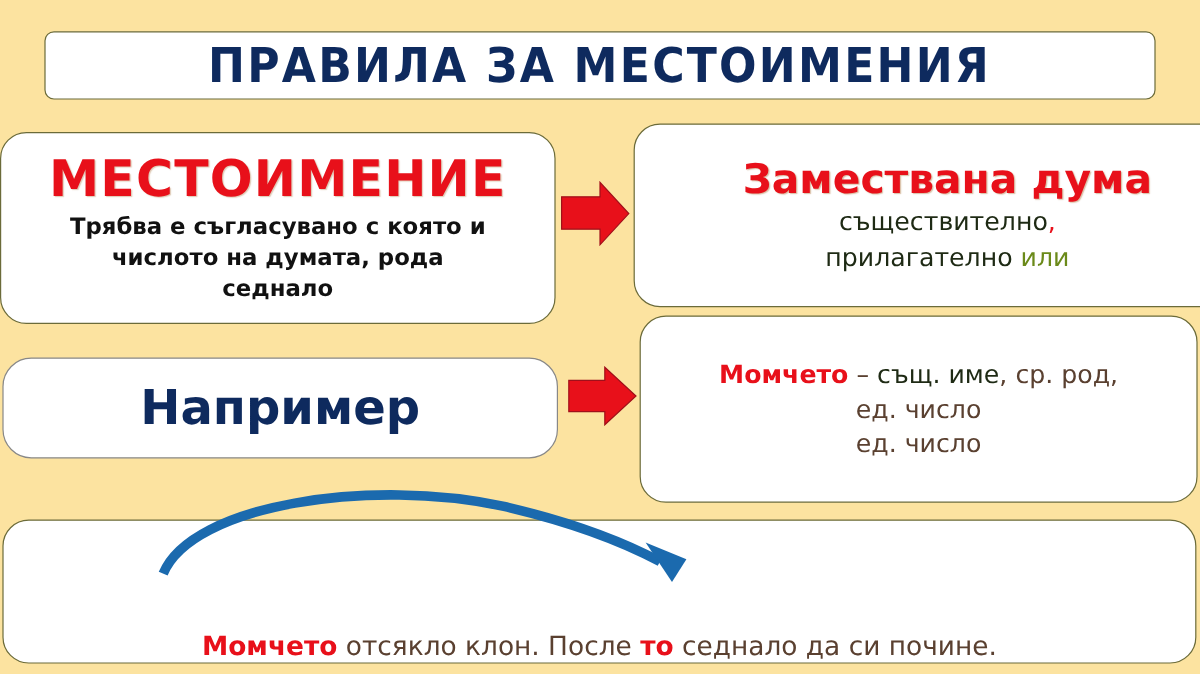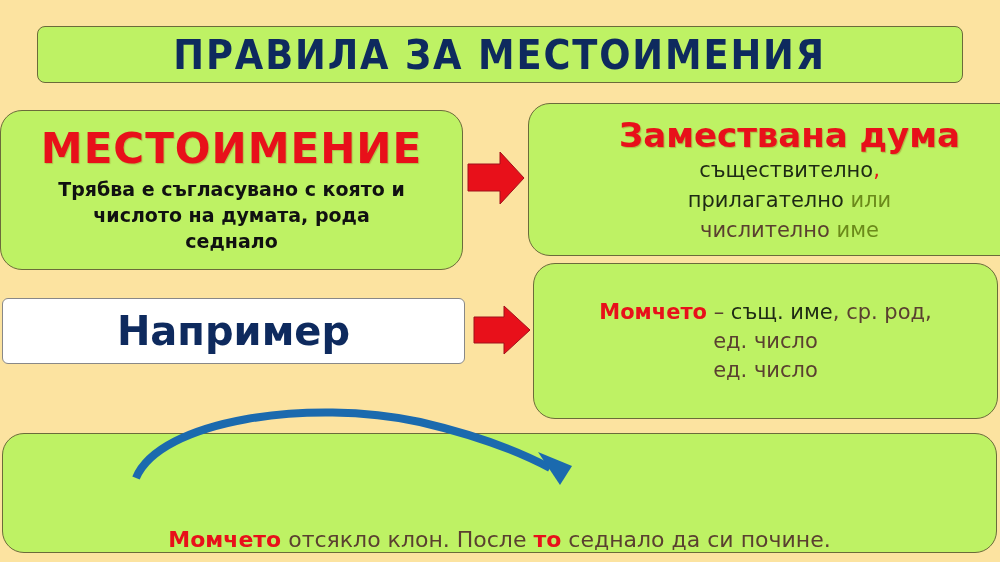--- a/index.html
+++ b/index.html
@@ -3,21 +3,21 @@
   <meta charset="utf-8">
   <style>
     html, body { margin: 0; padding: 0; }
     body {
       width: 1000px; height: 562px; position: relative; overflow: hidden;
       background: #FCE3A0;
       font-family: "DejaVu Sans", sans-serif;
     }
     .box {
       position: absolute; box-sizing: border-box;
-      background: #bef264;
+      background: #ffffff;
       border: 1.5px solid #6B6B3A;
       border-radius: 18px;
       display: flex; flex-direction: column; align-items: center; justify-content: center;
       text-align: center;
     }
     .title-box {
       left: 37px; top: 26px; width: 926px; height: 57px; border-radius: 8px;
     }
     .title-text {
       color: #0E2A5E; font-weight: bold; font-size: 40px; letter-spacing: 2px;
@@ -28,22 +28,22 @@
     .pronoun-title { color: #E8101A; font-weight: bold; font-size: 42px; letter-spacing: 1px; line-height: 46px; text-shadow: 1px 1px 1px #9a5a1a55;}
     .pronoun-desc { color: #111; font-weight: bold; font-size: 19px; line-height: 26px; margin-top: 4px; }
     .box-replaced { left: 528px; top: 103px; width: 523px; height: 153px; border-radius: 22px; }
     .replaced-title { color: #E8101A; font-weight: bold; font-size: 34px; line-height: 40px; text-shadow: 1px 1px 1px #9a5a1a66; }
     .replaced-desc { font-size: 21px; line-height: 30px; }
     .c-dark { color: #1E2A14; }
     .c-red { color: #E8101A; }
     .c-olive { color: #6B8A1A; }
     .c-brown { color: #5A4030; }
     .box-example-label {
-      left: 2px; top: 298px; width: 463px; height: 66px; background: #FFFFFF;
-      border: 1.5px solid #888; border-radius: 6px;
+      left: 2px; top: 298px; width: 463px; height: 84px; background: #FFFFFF;
+      border: 1.5px solid #888; border-radius: 24px;
     }
     .example-label { color: #0E2A5E; font-weight: bold; font-size: 40px; }
     .box-example { left: 533px; top: 263px; width: 465px; height: 156px; border-radius: 22px; }
     .example-line { font-size: 21px; line-height: 29px; color: #5A4030; }
     .bold-red { color: #E8101A; font-weight: bold; }
     .box-sentence { left: 2px; top: 433px; width: 995px; height: 120px; border-radius: 22px; justify-content: flex-end; }
     .sentence { font-size: 22px; color: #5A4030; margin-top: 0px; }
     .arrow-svg { position: absolute; }
   </style>
 </head>
@@ -64,21 +64,20 @@
 
 <svg class="arrow-svg" style="left:466px; top:150px;" width="62" height="56" viewBox="0 0 62 56">
   <polygon points="2,14 34,14 34,2 58,28 34,54 34,41 2,41" fill="#E8101A" stroke="#A0101A" stroke-width="1"></polygon>
 </svg>
 
 <div class="box box-replaced">
   <div class="replaced-title">Замествана дума</div>
   <div class="replaced-desc">
     <div><span class="c-dark">съществително</span><span class="c-red">,</span></div>
     <div><span class="c-dark">прилагателно</span> <span class="c-olive">или</span></div>
-    <div><span class="c-brown">числително</span> <span class="c-olive">име</span></div>
   </div>
 </div>
 
 <div class="box box-example-label">
   <div class="example-label">Например</div>
 </div>
 
 <svg class="arrow-svg" style="left:472px; top:305px;" width="62" height="50" viewBox="0 0 62 50">
   <polygon points="2,12 32,12 32,1 58,25 32,49 32,38 2,38" fill="#E8101A" stroke="#A0101A" stroke-width="1"></polygon>
 </svg>

